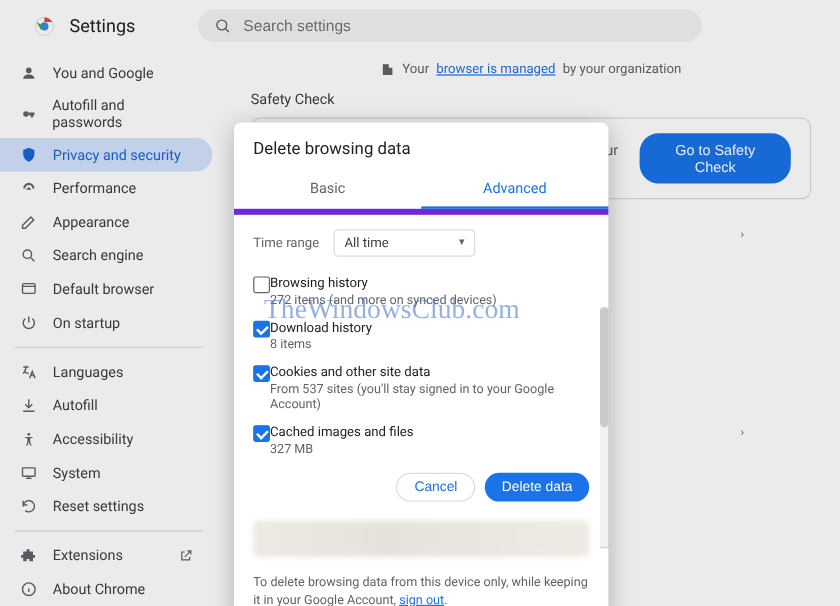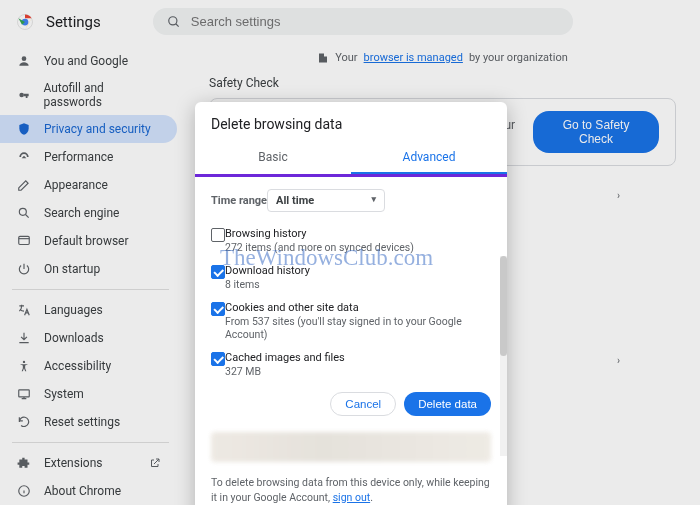--- a/index.html
+++ b/index.html
@@ -1,20 +1,20 @@
 <!DOCTYPE html>
 <html><head>
 <meta charset="utf-8">
 <style>
 * { box-sizing: border-box; margin: 0; padding: 0; }
 body { font-family: Roboto, Arial, sans-serif; font-size: 13px; background: #fff; color: #202124; width: 700px; height: 505px; overflow: hidden; position: relative; }
 .overlay { position: absolute; inset: 0; background: rgba(0,0,0,0.08); z-index: 5; }
 
 
-.header { display: flex; align-items: center; padding: 8px 16px; gap: 12px; }
+.header { display: flex; align-items: center; padding: 8px 28px; gap: 12px; }
 .chrome-logo { width: 18px; height: 18px; display: flex; align-items: center; justify-content: center; }
 .header-title { font-size: 15px; color: #202124; }
 .search-bar { margin-left: 40px; background: #f1f3f4; border-radius: 40px; padding: 6px 14px; display: flex; align-items: center; gap: 10px; width: 420px; }
 .search-bar input { border: none; background: transparent; outline: none; font-size: 13px; color: #5f6368; flex: 1; }
 
 
 .layout { display: flex; height: calc(100% - 40px); }
 .sidebar { width: 185px; padding: 4px 0; }
 .sb-item { display: flex; align-items: center; gap: 12px; padding: 6px 16px; font-size: 12px; color: #3c4043; border-radius: 0 16px 16px 0; margin-right: 8px; cursor: pointer; }
 .sb-item.active { background: #d3e3fd; color: #1967d2; }
@@ -27,24 +27,24 @@
 .main { flex: 1; padding: 8px 24px; color: #5f6368; font-size: 12px; }
 .managed { display: flex; align-items: center; justify-content: center; gap: 6px; font-size: 11px; margin-bottom: 12px; }
 .managed a { color: #1a73e8; text-decoration: underline; }
 .sect-title { color: #3c4043; font-size: 12px; margin-bottom: 8px; }
 .card { border: 1px solid #dadce0; border-radius: 8px; padding: 12px 16px; display: flex; align-items: center; justify-content: space-between; }
 .safety-btn { background: #1a73e8; color: #fff; border: none; padding: 7px 14px; border-radius: 16px; font-size: 12px; cursor: pointer; }
 
 
 .dialog { position: absolute; z-index: 10; left: 195px; top: 102px; width: 312px; background: #fff; border-radius: 6px; box-shadow: 0 4px 20px rgba(0,0,0,0.25); display: flex; flex-direction: column; }
 .dlg-title { font-size: 14px; color: #202124; padding: 14px 16px 10px; }
-.tabs { display: flex; border-bottom: 3px solid #6d28d9; }
+.tabs { display: flex; border-bottom: 5px solid #6d28d9; }
 .tab { flex: 1; text-align: center; padding: 8px 0; font-size: 12px; color: #5f6368; cursor: pointer; }
 .tab.active { color: #1a73e8; border-bottom: 2px solid #1a73e8; }
-.time-row { display: flex; align-items: center; padding: 12px 16px 4px; font-size: 11px; color: #5f6368; font-weight: bold; }
+.time-row { display: flex; align-items: center; gap: 12px; padding: 12px 16px 4px; font-size: 11px; color: #5f6368; }
 .time-select { border: 1px solid #dadce0; border-radius: 4px; padding: 4px 16px 4px 8px; font-size: 11px; color: #3c4043; position: relative; width: 118px; }
 .time-select::after { content: "▾"; position: absolute; right: 8px; top: 4px; font-size: 9px; color: #5f6368; }
 .options { padding: 6px 10px 0 16px; max-height: 164px; overflow-y: auto; }
 .opt { display: flex; gap: 0; padding: 5px 0; }
 .cb { width: 14px; height: 14px; border: 1.5px solid #5f6368; border-radius: 2px; flex-shrink: 0; margin-top: 1px; display: flex; align-items: center; justify-content: center; }
 .cb.checked { background: #1a73e8; border-color: #1a73e8; }
 .cb.checked::after { content: ""; width: 4px; height: 7px; border: solid #fff; border-width: 0 2px 2px 0; transform: rotate(45deg) translateY(-1px); }
 .opt-txt { font-size: 11px; color: #202124; }
 .opt-sub { font-size: 10.5px; color: #5f6368; margin-top: 1px; }
 .dlg-actions { display: flex; justify-content: flex-end; gap: 8px; padding: 12px 16px; }
@@ -159,21 +159,21 @@
           </svg>
         </span>
         <span>Languages</span>
       </div>
       <div class="sb-item">
         <span class="icon">
           <svg viewBox="0 0 24 24" width="14" height="14" fill="none" stroke="currentColor" stroke-width="2">
             <path d="M12 3v12m-5-5 5 5 5-5M4 20h16"></path>
           </svg>
         </span>
-        <span>Downloads</span>
+        <span>Autofill</span>
       </div>
       <div class="sb-item">
         <span class="icon">
           <svg viewBox="0 0 24 24" width="14" height="14" fill="currentColor">
             <circle cx="12" cy="5" r="2"></circle>
             <path d="M5 9h14l-5 2v5l2 5h-2l-2-5-2 5H8l2-5v-5z"></path>
           </svg>
         </span>
         <span>Accessibility</span>
       </div>

